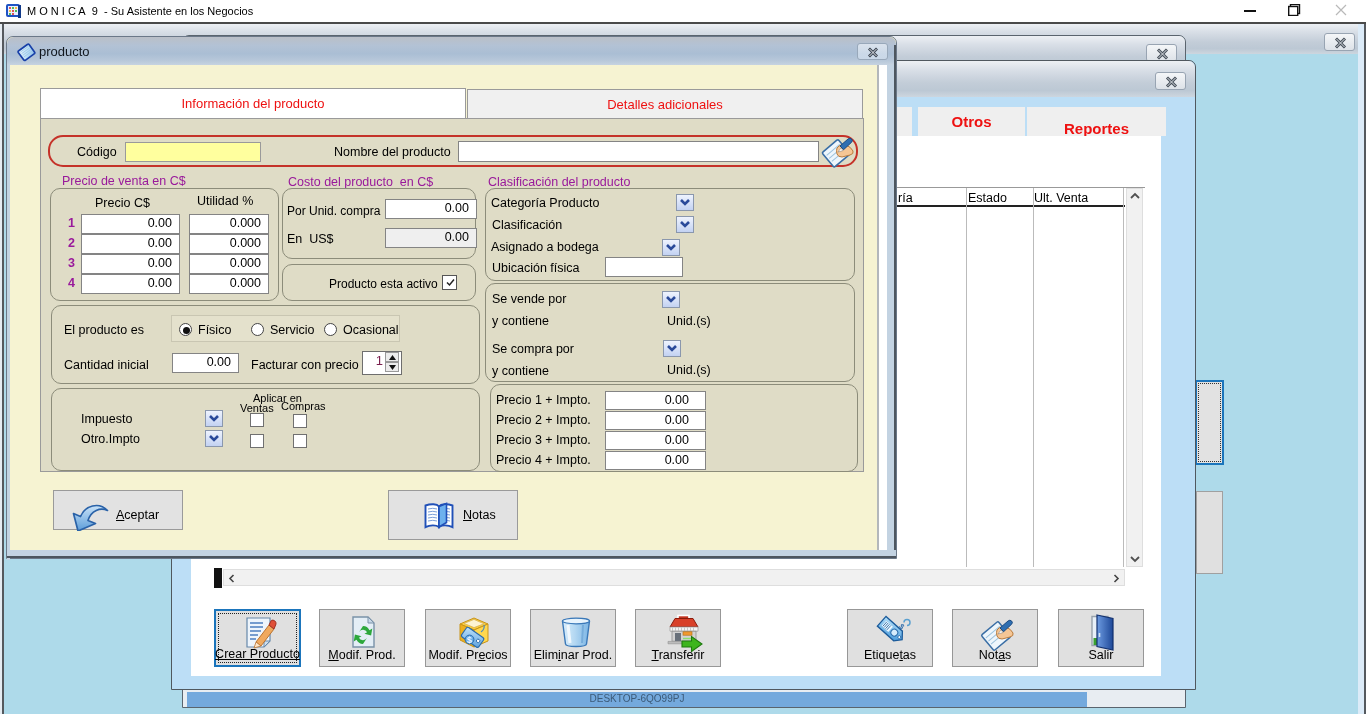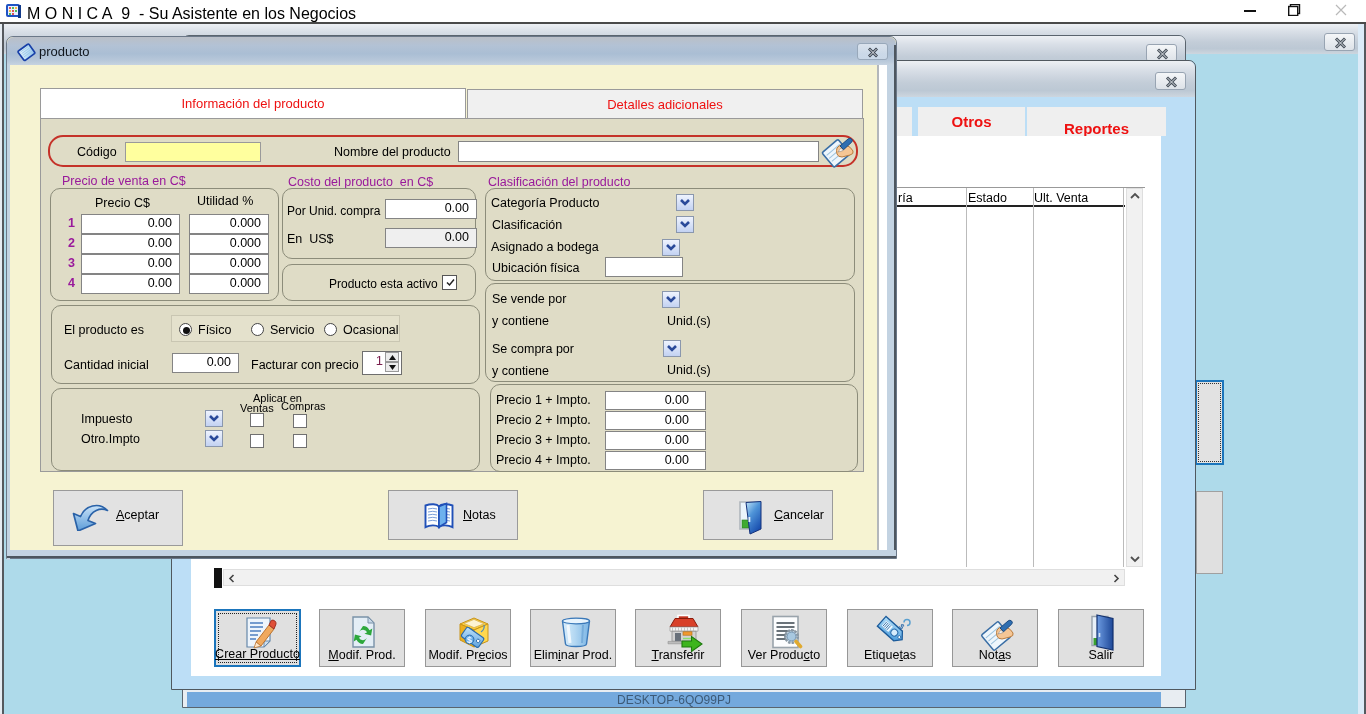--- a/index.html
+++ b/index.html
@@ -31,21 +31,21 @@
         <circle cx="4" cy="5" r="1" fill="#d22"></circle>
         <circle cx="7" cy="5" r="1" fill="#2a2"></circle>
         <circle cx="10" cy="5" r="1" fill="#fa0"></circle>
         <circle cx="4" cy="8" r="1" fill="#fa0"></circle>
         <circle cx="7" cy="8" r="1" fill="#d22"></circle>
         <circle cx="10" cy="8" r="1" fill="#2a2"></circle>
         <circle cx="4" cy="11" r="1" fill="#2a2"></circle>
         <circle cx="7" cy="11" r="1" fill="#d22"></circle>
       </svg>
 </div>
-<div class="lbl" style="left:27px;top:5px;font-size:16px;letter-spacing:0;">M O N I C A&nbsp;&nbsp;9&nbsp;&nbsp;- Su Asistente en los Negocios</div>
+<div class="lbl" style="left:27px;top:5px;font-size:11px;letter-spacing:0;">M O N I C A&nbsp;&nbsp;9&nbsp;&nbsp;- Su Asistente en los Negocios</div>
 <div class="abs" style="left:1244px;top:10px;width:12px;height:2px;background:#111;"></div>
 <svg class="abs" style="left:1288px;top:4px;" width="13" height="12">
       <rect x="2.5" y="0.5" width="9" height="9" fill="none" stroke="#111" stroke-width="1.4"></rect>
       <rect x="0.7" y="2.5" width="9" height="9" fill="#fff" stroke="#111" stroke-width="1.4"></rect>
     </svg>
 <svg class="abs" style="left:1335px;top:4px;" width="12" height="12">
       <path d="M1,1 L11,11 M11,1 L1,11" stroke="#b9b9b9" stroke-width="1.2"></path>
     </svg>
 
 <div class="abs" style="left:0;top:24px;width:1366px;height:690px;background:#aedaea;">
@@ -56,21 +56,21 @@
 <div class="abs" style="left:2px;top:24px;width:2px;height:690px;background:#55595e;"></div>
 <div class="xbtn" style="left:1324px;top:33px;">
       <svg width="13" height="12">
         <path d="M2,1.5 L11,10.5 M11,1.5 L2,10.5" stroke="#454e58" stroke-width="3"></path>
         <path d="M2.5,2 L10.5,10 M10.5,2 L2.5,10" stroke="#dfe3e8" stroke-width="1"></path>
       </svg>
     </div>
 
 <div class="abs" style="left:182px;top:35px;width:1004px;height:673px;background:#e8edf2;border:1px solid #5a646e;border-radius:7px 7px 0 0;">
 <div class="titlebar" style="left:0;top:0;width:1002px;height:34px;border-radius:7px 7px 0 0;"></div>
-<div class="abs" style="left:4px;top:656px;width:974px;height:15px;background:#74a9dd;text-align:center;font-size:12px;color:#3c5a78;padding-top:1px;">DESKTOP-6QO99PJ</div>
+<div class="abs" style="left:4px;top:656px;width:900px;height:15px;background:#74a9dd;text-align:center;font-size:10px;color:#3c5a78;padding-top:1px;">DESKTOP-6QO99PJ</div>
 </div>
 <div class="xbtn" style="left:1146px;top:44px;">
       <svg width="13" height="12">
         <path d="M2,1.5 L11,10.5 M11,1.5 L2,10.5" stroke="#454e58" stroke-width="3"></path>
         <path d="M2.5,2 L10.5,10 M10.5,2 L2.5,10" stroke="#dfe3e8" stroke-width="1"></path>
       </svg>
     </div>
 
 <div class="abs" style="left:1195px;top:380px;width:29px;height:85px;background:#e2e2e2;border:2px solid #1b75bc;"></div>
 <div class="abs" style="left:1198px;top:383px;width:23px;height:79px;border:1px dotted #333;"></div>
@@ -187,30 +187,20 @@
       <path d="M7,13 h28 v4.2 h-28 z" fill="#f4f4f4" stroke="#9a9a9a" stroke-width=".7"></path>
       <path d="M9.5,13.2 v3.8 M12.5,13.2 v3.8 M15.5,13.2 v3.8 M18.5,13.2 v3.8 M21.5,13.2 v3.8 M24.5,13.2 v3.8 M27.5,13.2 v3.8 M30.5,13.2 v3.8" stroke="#c8c8c8" stroke-width="1"></path>
       <rect x="9" y="17.2" width="24" height="10" fill="#d2d2d2" stroke="#909090" stroke-width=".8"></rect>
       <rect x="12" y="19" width="6" height="8.2" fill="#68707a"></rect>
       <rect x="20" y="17.8" width="9" height="3.4" fill="#f09a30" stroke="#b06a10" stroke-width=".6"></rect>
       <path d="M5,27.4 h24 v2.4 h-24 z" fill="#bcbcbc" stroke="#909090" stroke-width=".6"></path>
       <path d="M19,27 h9.5 v-4.5 l10.5,7.5 -10.5,7.5 v-4.5 h-9.5 z" fill="#3db51e" stroke="#1e7a0e" stroke-width="1.1"></path>
       <path d="M20,24.5 h8 " stroke="#8ae070" stroke-width="1.4"></path>
     </svg>
     <div class="cap"><u>T</u>ransferir</div>
-  </div>
-  <div class="tbtn" style="left:569px;top:548px;">
-    <svg width="34" height="38" viewBox="0 0 34 38">
-      <rect x="4" y="2.5" width="25" height="31" fill="#fcfdfe" stroke="#9aa4ac" stroke-width="1.6"></rect>
-      <path d="M7.5,9 h18 M7.5,13 h18 M7.5,17 h18 M7.5,21 h13 M7.5,25 h11" stroke="#38444e" stroke-width="1.7"></path>
-      <circle cx="22.5" cy="22.5" r="6.2" fill="#c2d8e8" fill-opacity=".92" stroke="#8a98a4" stroke-width="2.6" stroke-dasharray="2.4 1.1"></circle>
-      <circle cx="22.5" cy="22.5" r="4.4" fill="#a8c8e0" stroke="#7a98b4" stroke-width="1"></circle>
-      <path d="M27,27.5 L31.5,32.5" stroke="#e0aa30" stroke-width="3.6" stroke-linecap="round"></path>
-    </svg>
-    <div class="cap">Ver Produ<u>c</u>to</div>
   </div>
   <div class="tbtn" style="left:675px;top:548px;">
     <svg width="38" height="38" viewBox="0 0 38 38">
       <defs>
             <linearGradient id="etg" x1="0" y1="0" x2="1" y2="1">
               <stop offset="0" stop-color="#b4e0fa"></stop>
               <stop offset="1" stop-color="#3f94d8"></stop>
             </linearGradient>
           </defs>
       <g transform="rotate(42 19 19)">
@@ -414,21 +404,21 @@
     <div class="lbl" style="left:455px;top:274px;">Precio 1 + Impto.</div>
     <div class="inp" style="left:564px;top:272px;width:101px;height:19px;padding-right:16px;">0.00</div>
     <div class="lbl" style="left:455px;top:294px;">Precio 2 + Impto.</div>
     <div class="inp" style="left:564px;top:292px;width:101px;height:19px;padding-right:16px;">0.00</div>
     <div class="lbl" style="left:455px;top:314px;">Precio 3 + Impto.</div>
     <div class="inp" style="left:564px;top:312px;width:101px;height:19px;padding-right:16px;">0.00</div>
     <div class="lbl" style="left:455px;top:334px;">Precio 4 + Impto.</div>
     <div class="inp" style="left:564px;top:332px;width:101px;height:19px;padding-right:16px;">0.00</div>
   </div>
 
-  <div class="abs" style="left:46px;top:453px;width:130px;height:56px;background:#e2e2e2;border:1px solid #9a9a9a;">
+  <div class="abs" style="left:46px;top:453px;width:130px;height:40px;background:#e2e2e2;border:1px solid #9a9a9a;">
     <svg class="abs" style="left:18px;top:12px;" width="40" height="28" viewBox="0 0 40 28">
       <defs>
             <linearGradient id="acg" x1="0" y1="0" x2="0" y2="1">
               <stop offset="0" stop-color="#c8e2f8"></stop>
               <stop offset="1" stop-color="#5c9cd8"></stop>
             </linearGradient>
           </defs>
       <path d="M6,28 L1.5,10.5 L8.5,13.5 C13,2.5 27,-1.5 35.5,7.5 C28.5,4 19,7.5 16,17.5 L23.5,20.5 Z" fill="url(#acg)" stroke="#2a62a8" stroke-width="1.7" stroke-linejoin="round"></path>
     </svg>
     <div class="lbl" style="left:62px;top:17px;"><u>A</u>ceptar</div>
@@ -436,30 +426,14 @@
   <div class="abs" style="left:381px;top:453px;width:130px;height:50px;background:#e2e2e2;border:1px solid #9a9a9a;">
     <svg class="abs" style="left:34px;top:10px;" width="34" height="30" viewBox="0 0 34 30">
       <path d="M2.5,4.5 C8,2.5 14,2.8 16,5.5 L16,26 C13,23.8 7,23.8 2.5,26.2 Z" fill="#fdfeff" stroke="#2050b8" stroke-width="1.9"></path>
       <path d="M29.5,4.5 C24,2.5 18,2.8 16,5.5 L16,26 C19,23.8 25,23.8 29.5,26.2 Z" fill="#fdfeff" stroke="#2050b8" stroke-width="1.9"></path>
       <path d="M5,8 q5,-1.4 9,0 M5,11 q5,-1.4 9,0 M5,14 q5,-1.4 9,0 M5,17 q5,-1.4 9,0 M5,20 q5,-1.4 9,0" stroke="#7a9ed8" stroke-width="1" fill="none"></path>
       <path d="M18,8 q5,-1.4 9,0 M18,11 q5,-1.4 9,0 M18,14 q5,-1.4 9,0 M18,17 q5,-1.4 9,0 M18,20 q5,-1.4 9,0" stroke="#7a9ed8" stroke-width="1" fill="none"></path>
       <path d="M16,5.5 L23.5,2.5 L23.5,21.5 L16,26 Z" fill="#6db1ee" stroke="#2050b8" stroke-width="1.6"></path>
     </svg>
     <div class="lbl" style="left:74px;top:17px;"><u>N</u>otas</div>
   </div>
-  <div class="abs" style="left:696px;top:453px;width:130px;height:50px;background:#e2e2e2;border:1px solid #9a9a9a;">
-    <svg class="abs" style="left:32px;top:8px;" width="32" height="36" viewBox="0 0 32 36">
-      <defs>
-            <linearGradient id="cdoor" x1="0" y1="0" x2=".6" y2="1">
-              <stop offset="0" stop-color="#bfe4f8"></stop>
-              <stop offset=".45" stop-color="#4f94d8"></stop>
-              <stop offset="1" stop-color="#1a50b0"></stop>
-            </linearGradient>
-          </defs>
-      <path d="M4,3 h18 v27 h-18 z" fill="#eaf4fc" stroke="#b0b6bc" stroke-width="1.6"></path>
-      <rect x="6" y="21" width="7" height="8" fill="#3faa30" stroke="#2a7a20" stroke-width=".6"></rect>
-      <path d="M10,3.5 L25,2.5 L25,30 L14,35 Z" fill="url(#cdoor)" stroke="#14317a" stroke-width="1"></path>
-      <rect x="12.5" y="18" width="1.8" height="5" fill="#e8f2fc"></rect>
-    </svg>
-    <div class="lbl" style="left:70px;top:17px;"><u>C</u>ancelar</div>
-  </div>
 </div>
 
 </div>
 </body></html>

